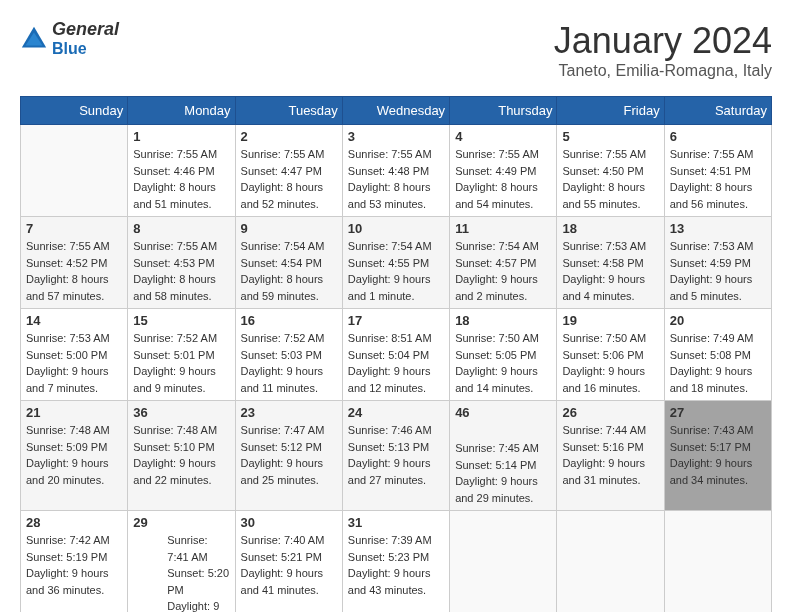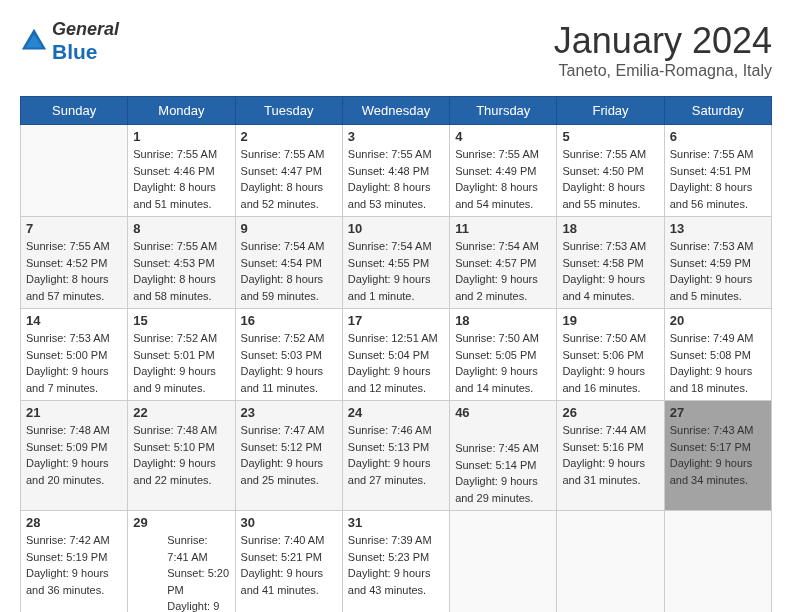--- a/index.html
+++ b/index.html
@@ -26,21 +26,21 @@
       flex-direction: column;
       line-height: 1.1;
     }
     .logo-general {
       font-size: 18px;
       font-weight: bold;
       color: #333;
       font-style: italic;
     }
     .logo-blue {
-      font-size: 21px;
+      font-size: 16px;
       font-weight: bold;
       color: #1a6bb5;
     }
     .logo-icon {
       width: 28px;
       height: 28px;
     }
     .title-area {
       text-align: right;
     }
@@ -55,21 +55,21 @@
     }
     .calendar {
       width: 100%;
       border-collapse: collapse;
       font-size: 11px;
     }
     .calendar th {
       background-color: #2563a8;
       color: #fff;
       padding: 6px 4px;
-      text-align: center;
+      text-align: right;
       font-size: 13px;
       font-weight: normal;
       border: 1px solid #1e5090;
     }
     .calendar td {
       border: 1px solid #ccc;
       padding: 4px 5px;
       vertical-align: top;
       width: 107px;
       height: 80px;
@@ -237,21 +237,21 @@
         </td>
         <td>
           <span class="day-num">16</span>
           <div class="day-info" style="white-space: pre-line;">Sunrise: 7:52 AM
 Sunset: 5:03 PM
 Daylight: 9 hours
 and 11 minutes.</div>
         </td>
         <td>
           <span class="day-num">17</span>
-          <div class="day-info" style="white-space: pre-line;">Sunrise: 12:51 AM
+          <div class="day-info" style="white-space: pre-line;">Sunrise: 8:51 AM
 Sunset: 5:04 PM
 Daylight: 9 hours
 and 12 minutes.</div>
         </td>
         <td>
           <span class="day-num">18</span>
           <div class="day-info" style="white-space: pre-line;">Sunrise: 7:50 AM
 Sunset: 5:05 PM
 Daylight: 9 hours
 and 14 minutes.</div>
@@ -273,21 +273,21 @@
       </tr>
       <tr style="background: rgb(245, 245, 245);">
         <td style="background: rgb(245, 245, 245);">
           <span class="day-num">21</span>
           <div class="day-info" style="white-space: pre-line;">Sunrise: 7:48 AM
 Sunset: 5:09 PM
 Daylight: 9 hours
 and 20 minutes.</div>
         </td>
         <td style="background: rgb(245, 245, 245);">
-          <span class="day-num">22</span>
+          <span class="day-num">36</span>
           <div class="day-info" style="white-space: pre-line;">Sunrise: 7:48 AM
 Sunset: 5:10 PM
 Daylight: 9 hours
 and 22 minutes.</div>
         </td>
         <td style="background: rgb(245, 245, 245);">
           <span class="day-num">23</span>
           <div class="day-info" style="white-space: pre-line;">Sunrise: 7:47 AM
 Sunset: 5:12 PM
 Daylight: 9 hours

